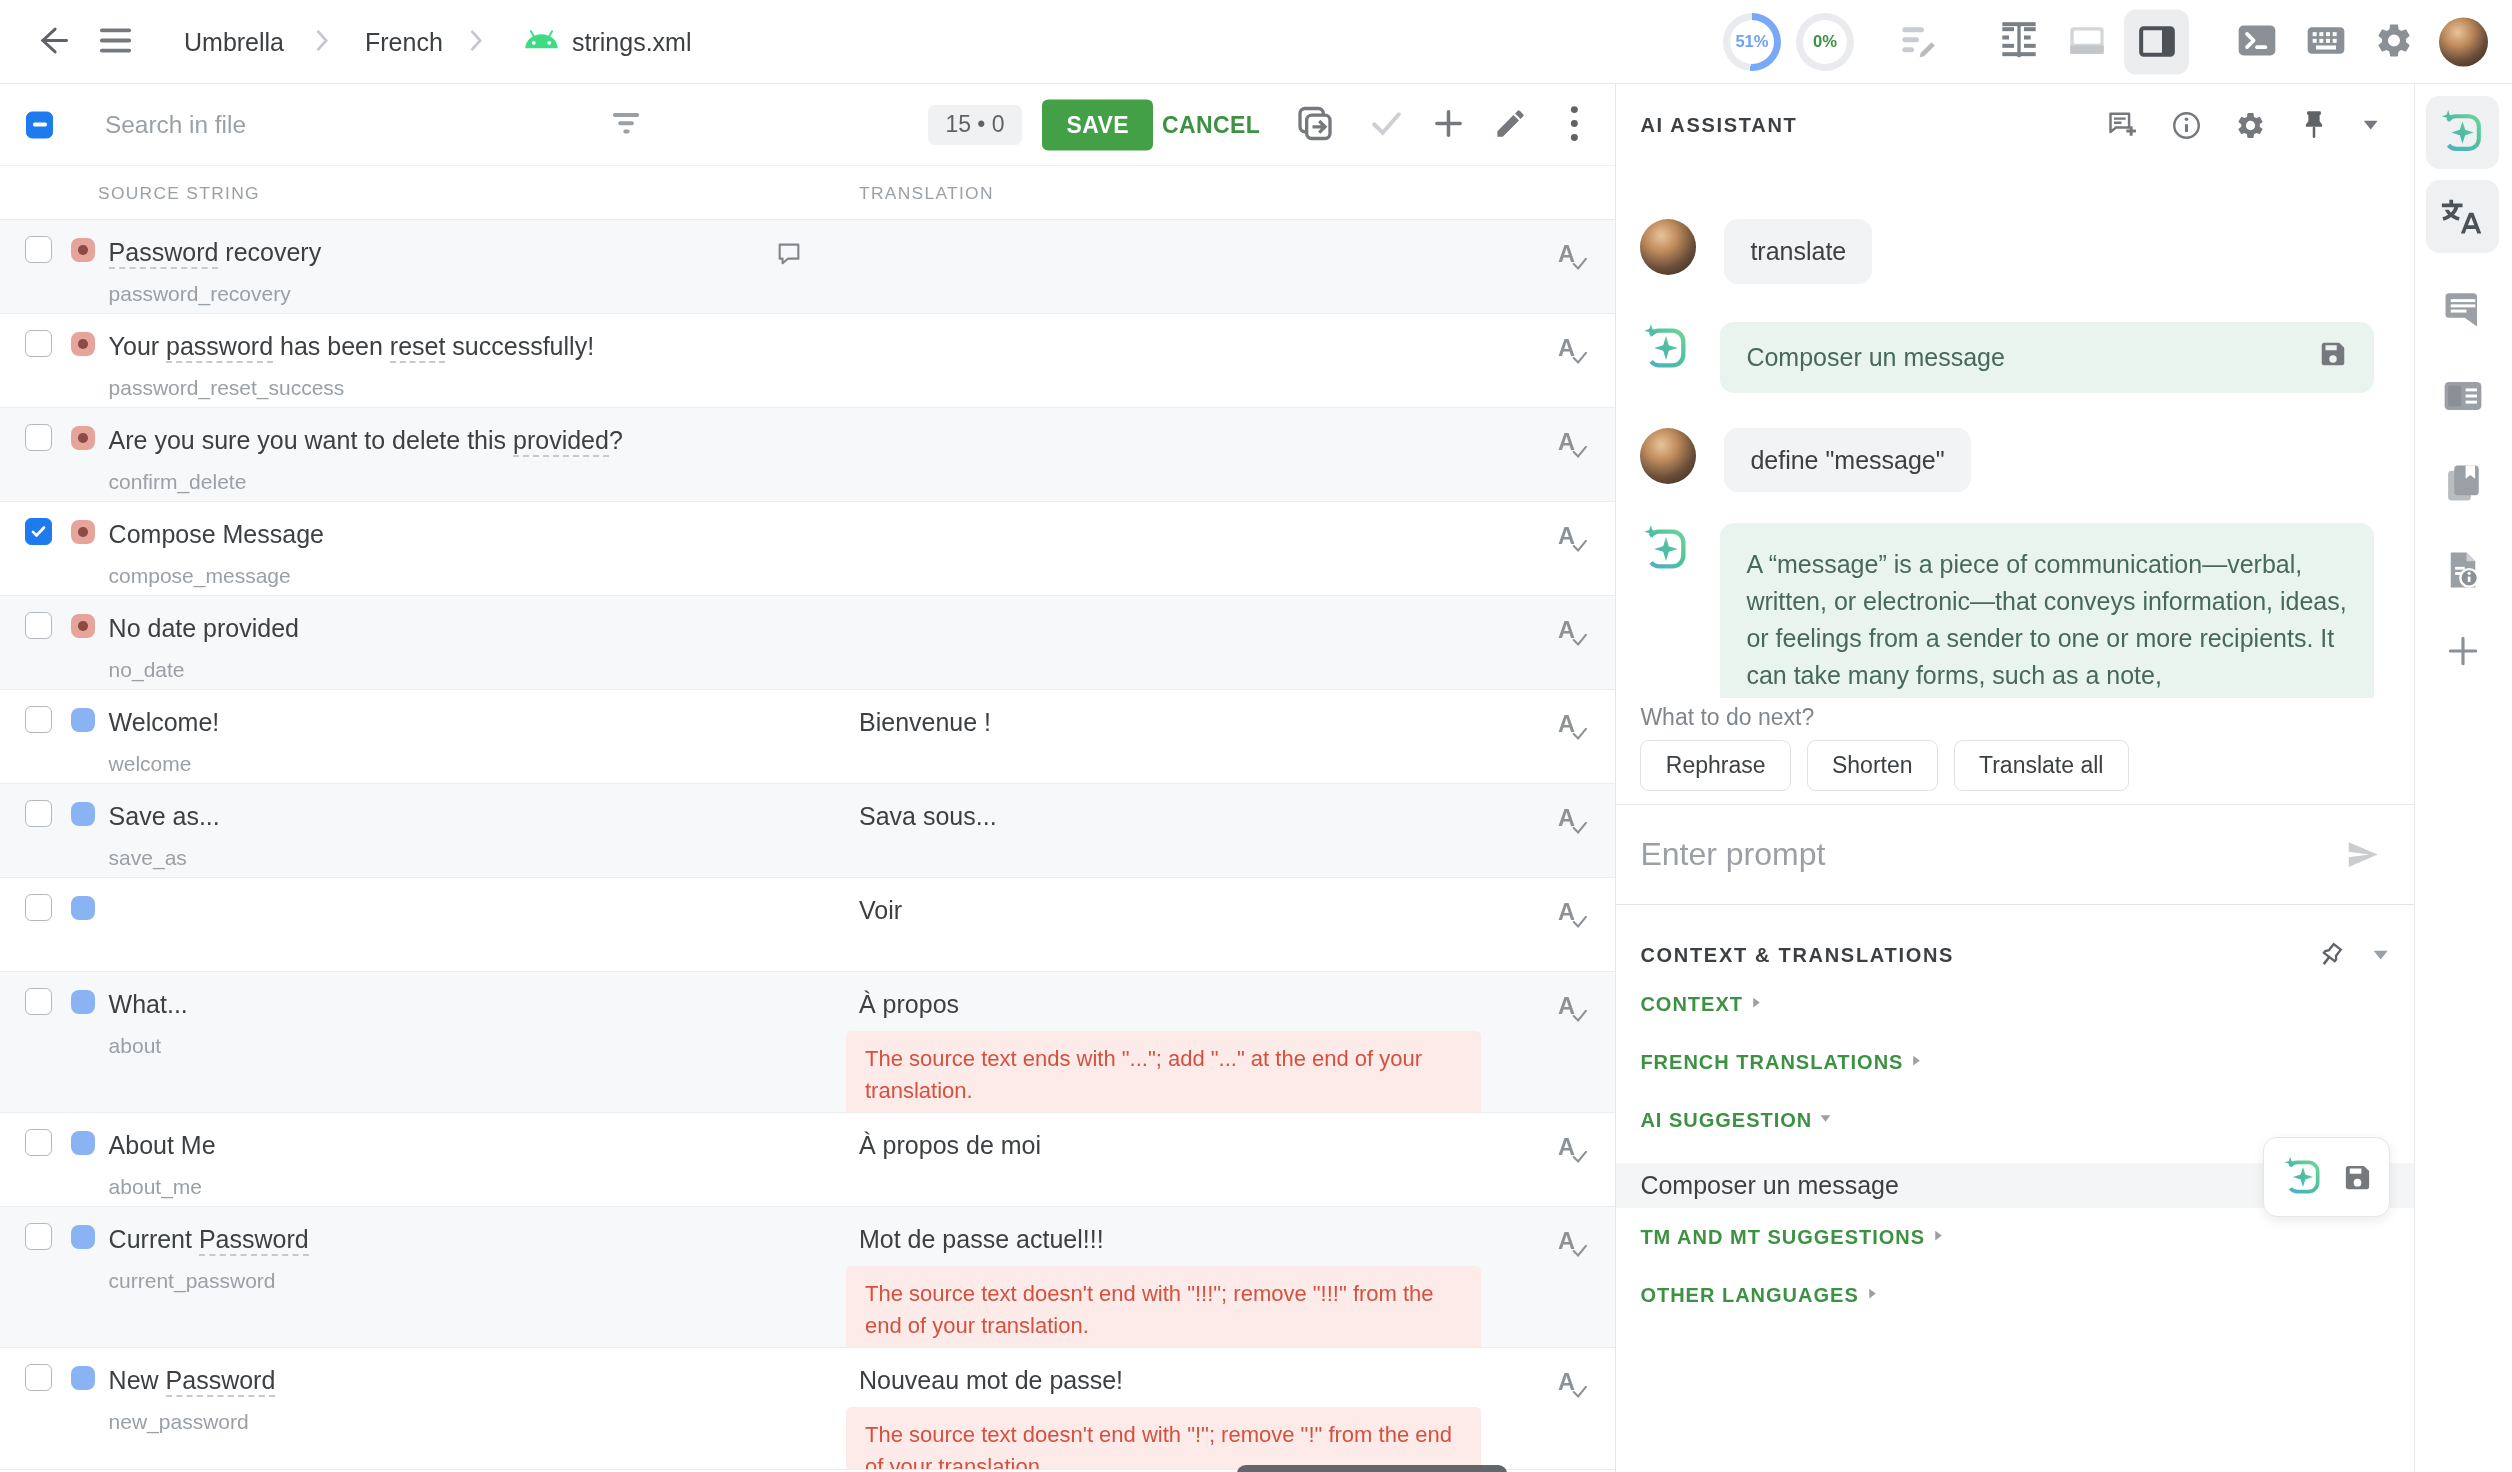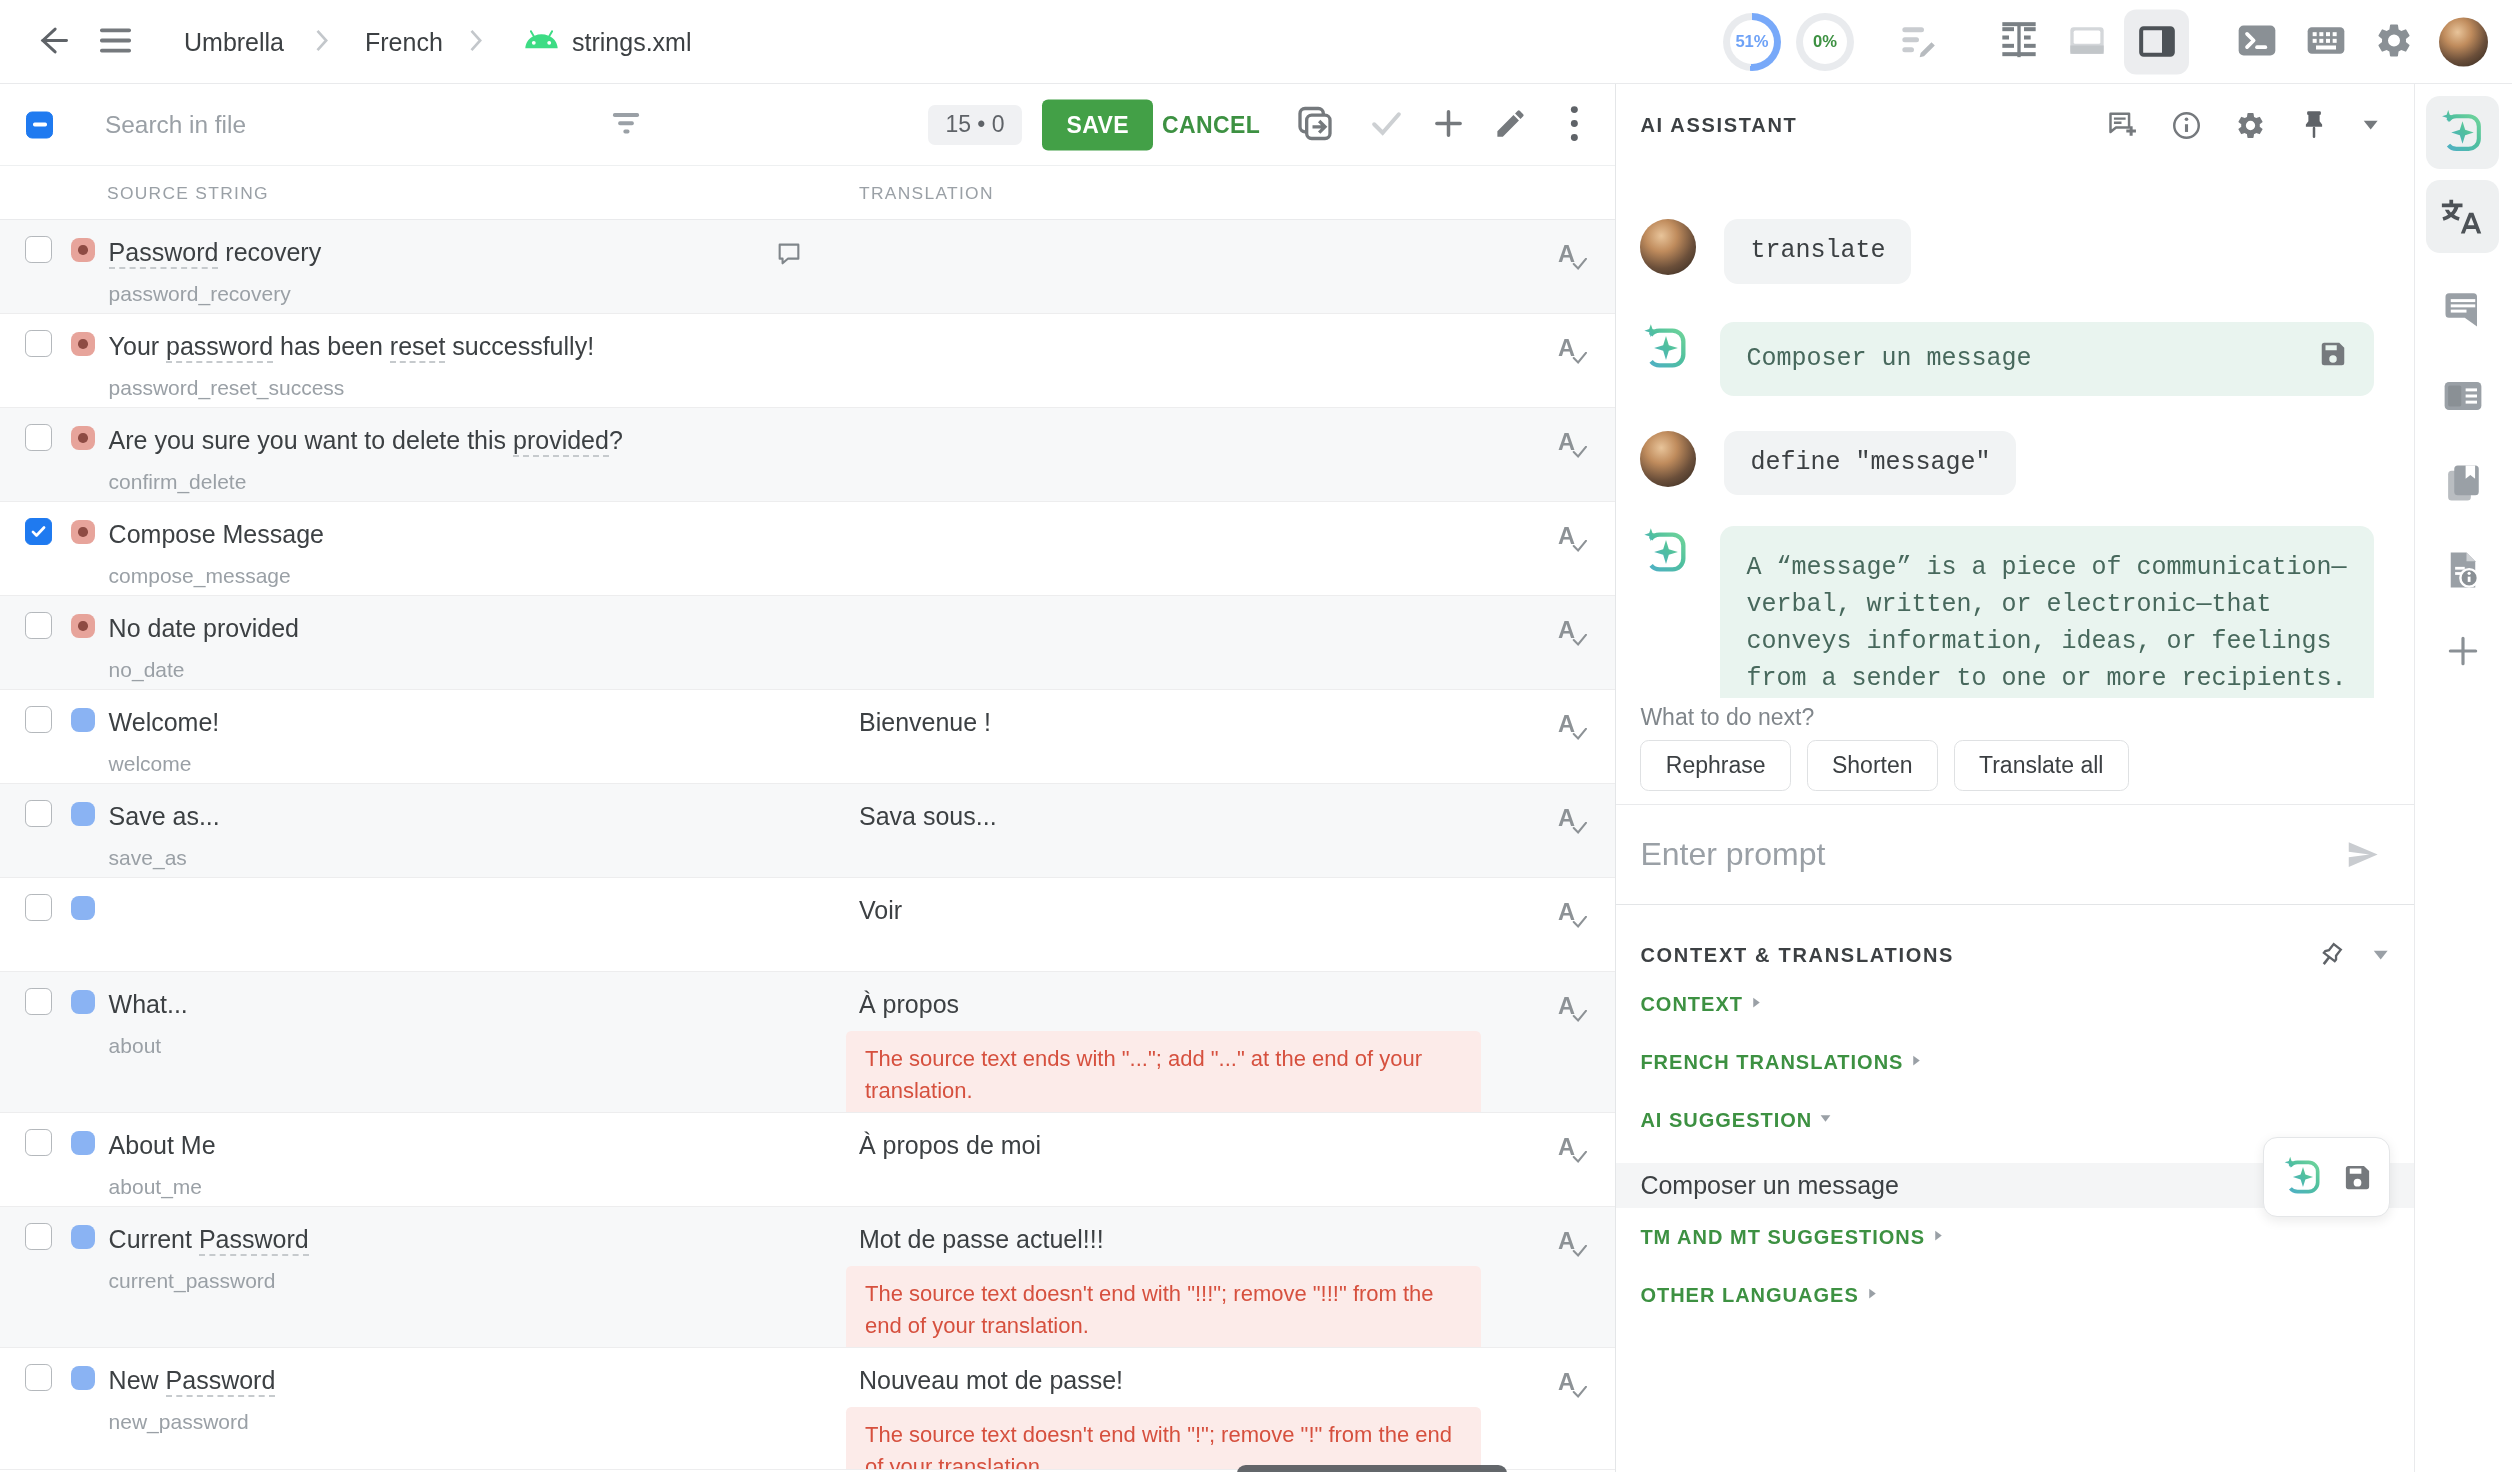--- a/index.html
+++ b/index.html
@@ -58,21 +58,21 @@
   .spell svg { position:absolute; right:-12.2px; bottom:-1.7px; }
   .cmt { position:absolute; left:775px; top:21px; }
 
   
   .strings-bar { position:absolute; left:1237px; top:1381px; width:270px; height:73px; background:rgba(77,82,87,.88); border-radius:8.7px; display:flex; align-items:center; z-index:5; }
 
   
   .p-header { height:82px; display:flex; align-items:center; padding:0 35px 0 24.4px; }
   .p-title { font-size:20px; letter-spacing:1.7px; color:#3c4043; font-weight:bold; }
   .p-icons { margin-left:auto; display:flex; align-items:center; gap:33px; }
-  .chat { height:532px; overflow:hidden; padding:37px 40px 0 24.4px;font-family:Liberation Mono, monospace; }
+  .chat { height:532px; overflow:hidden; padding:37px 40px 0 24.4px; }
   .msg { display:flex; gap:28px; align-items:flex-start; }
   .m1 { margin-bottom:38px; } .m2 { margin-bottom:35px; } .m3 { margin-bottom:31px; }
   .msg .who { flex:none; }
   .bub { border-radius:14px; padding:17.4px 26px; font-size:25px; line-height:30px; }
   .bub.user { background:#f1f3f4; color:#3c4043; }
   .bub.ai { background:#e9f4ef; color:#47685c; flex:1; display:flex; align-items:center; gap:17.4px; }
   .bub.ai .txt { flex:1; }
   .bub.big { padding:23px 26px; line-height:37px; align-items:flex-start; }
   .what-next { height:106px; padding:5.2px 24.4px 0; }
   .wn-label { font-size:23px; color:#80868b; line-height:28px; margin-bottom:8.7px; }
@@ -257,21 +257,21 @@
               <g fill="#5f6368">
                 <circle cx="5" cy="5" r="4"></circle>
                 <circle cx="5" cy="21" r="4"></circle>
                 <circle cx="5" cy="37" r="4"></circle>
               </g>
             </svg>
         </div>
       </div>
 
       <div class="colhead">
-        <span style="left:107px">SOURCE STRING</span>
+        <span style="left:98px">SOURCE STRING</span>
         <span style="left:859px">TRANSLATION</span>
       </div>
 
       <div class="rows">
           <div class="row odd">
             <div class="cb"></div>
             <div class="st red"></div>
             <div class="src">
               <div class="src-t"><span class="term">Password</span><span> recovery</span></div>
               <div class="key">password_recovery</div>

